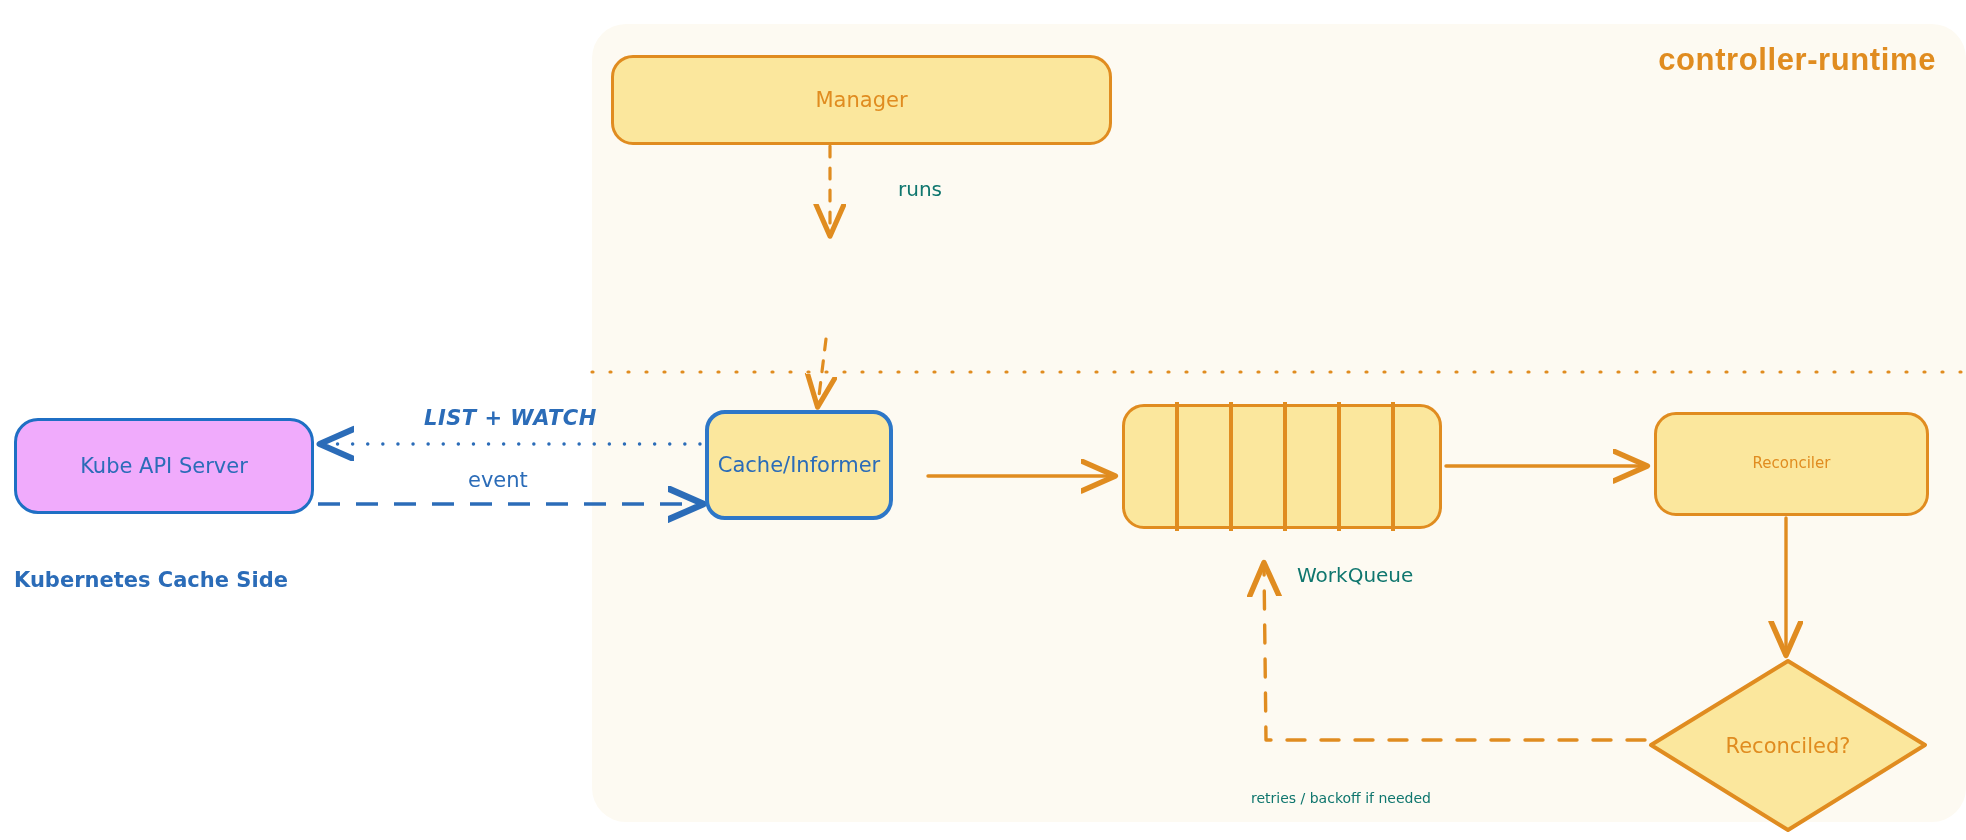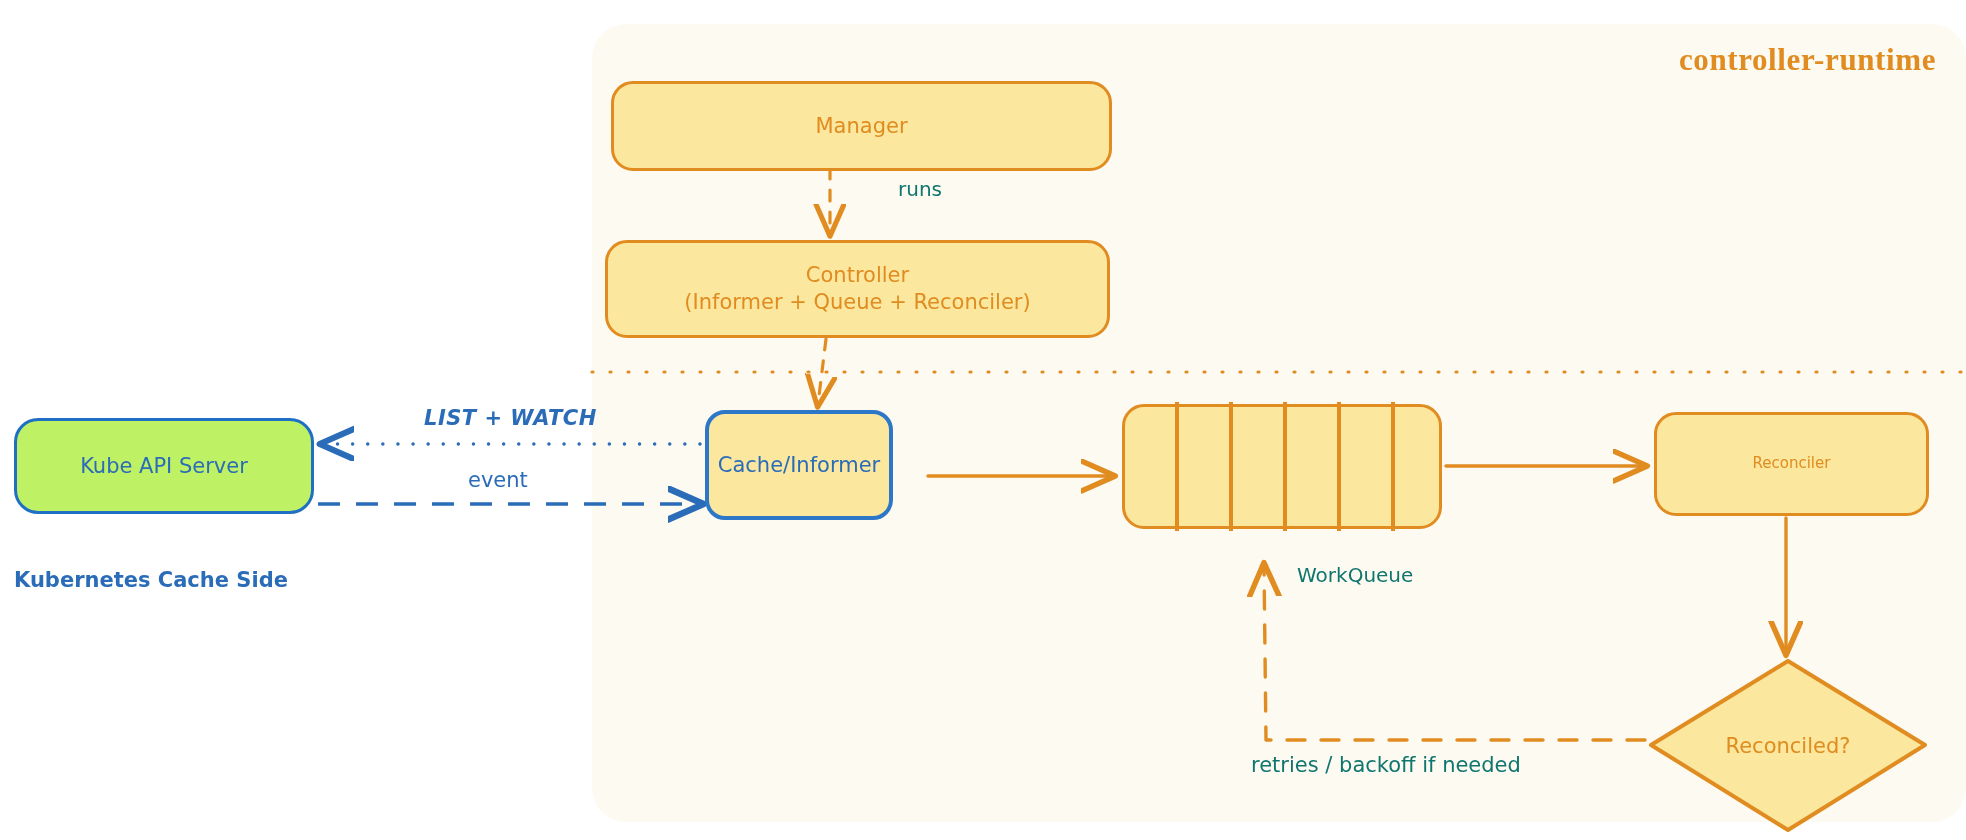--- a/index.html
+++ b/index.html
@@ -31,21 +31,21 @@
     height: 798px;
     background: #fdfaf2;
     border-radius: 34px;
     box-sizing: border-box;
   }
 
   .panel-title {
     position: absolute;
     right: 30px;
     top: 42px;
-    font-family: Liberation Serif, serif;
+    font-family: Liberation Sans, sans-serif;
     font-size: 31px;
     font-weight: bold;
     color: #e08c20;
     letter-spacing: 0.6px;
     white-space: nowrap;
   }
 
   
   .node {
     position: absolute;
@@ -58,42 +58,41 @@
     font-family: "DejaVu Sans", sans-serif;
   }
 
   .node-yellow {
     background: #fbe79d;
     border: 3px solid #e08c20;
     color: #e08c20;
   }
 
   .node-blue {
-    background: #bef264;
+    background: #f0abfc;
     border: 3px solid #1f6fc4;
     color: #2b6cb8;
   }
 
   .node-yellow-blueborder {
     background: #fbe79d;
     border: 4px solid #2d77c8;
     color: #2b6cb8;
   }
 
   .node-label {
     line-height: 1.28;
     white-space: pre-line;
   }
 
   
   #manager-node {
     left: 611px; top: 55px;
     width: 501px; height: 90px;
     font-size: 21px;
-    margin-top: 26px;
   }
 
   #controller-node {
     left: 605px; top: 240px;
     width: 505px; height: 98px;
     font-size: 21px;
   }
 
   #cache-node {
     left: 705px; top: 410px;
@@ -156,21 +155,21 @@
   .anno {
     position: absolute;
     font-family: "DejaVu Sans", sans-serif;
     white-space: nowrap;
   }
   .anno-orange { color: #0f766e; }
   .anno-blue { color: #2b6cb8; }
 
   #runs-label      { left: 898px;  top: 177px; font-size: 20px; }
   #workqueue-label { left: 1297px; top: 563px; font-size: 20px; }
-  #retries-label   { left: 1251px; top: 753px; font-size: 21px; }
+  #retries-label   { left: 1251px; top: 790px; font-size: 14px; }
   #listwatch-label { left: 424px;  top: 406px; font-size: 21px; font-style: italic; font-weight: bold; letter-spacing: 0.5px;}
   #event-label     { left: 468px;  top: 468px; font-size: 21px; }
   #k8s-side-label  { left: 14px;   top: 568px; font-size: 21px; font-weight: bold; }
 
   
   #connectors {
     position: absolute;
     left: 0; top: 0;
     width: 1966px; height: 840px;
     pointer-events: none;
@@ -214,24 +213,20 @@
 
     <path d="M 1786 518 L 1786 652" fill="none" stroke="#e08c20" stroke-width="3.4" stroke-linecap="round" marker-end="url(#arrow-orange)"></path>
 
     <path d="M 1645 740 L 1266 740 L 1264 566" fill="none" stroke="#e08c20" stroke-width="3.4" stroke-dasharray="18 16" stroke-linecap="round" stroke-linejoin="round" marker-end="url(#arrow-orange)"></path>
   </svg>
 
   <div class="node node-yellow" id="manager-node">
     <span class="node-label">Manager</span>
   </div>
 
-  <div class="node node-yellow" id="controller-node">
-    <span class="node-label">Controller
-(Informer + Queue + Reconciler)</span>
-  </div>
 
   <div class="node node-yellow-blueborder" id="cache-node">
     <span class="node-label">Cache/Informer</span>
   </div>
 
   <div class="node node-yellow" id="workqueue-node">
     <div class="queue-divider" style="left:50px;"></div>
     <div class="queue-divider" style="left:104px;"></div>
     <div class="queue-divider" style="left:158px;"></div>
     <div class="queue-divider" style="left:212px;"></div>

